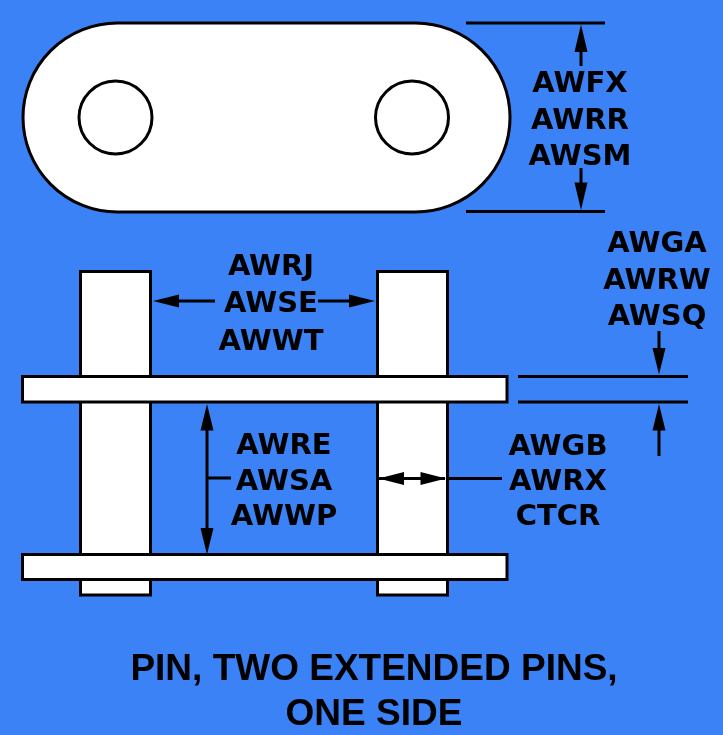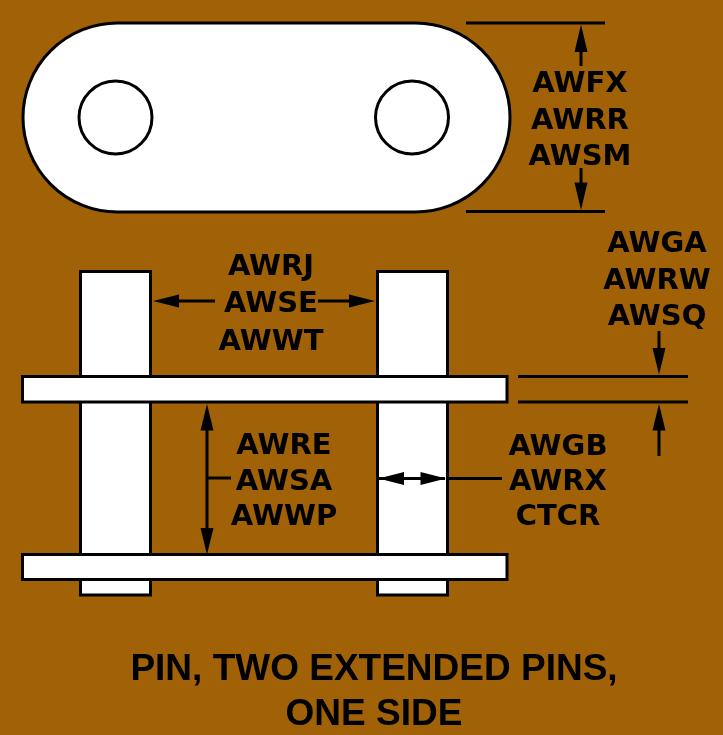--- a/index.html
+++ b/index.html
@@ -1,20 +1,20 @@
 <!DOCTYPE html>
 <html><head>
 <meta charset="utf-8">
 <style>
   html, body { margin: 0; padding: 0; background: #ffffff; }
   .canvas {
     position: relative;
     width: 723px;
     height: 735px;
-    background: #a16207;
+    background: #3b82f6;
     overflow: hidden;
   }
   svg { display: block; }
   .ln   { fill: none; stroke: #000000; stroke-width: 3; }
   .shape{ fill: #ffffff; stroke: #000000; stroke-width: 3; }
   .ah   { fill: #000000; stroke: none; }
   .dim-label {
     font-family: "DejaVu Sans", sans-serif;
     font-weight: bold;
     font-size: 29px;

